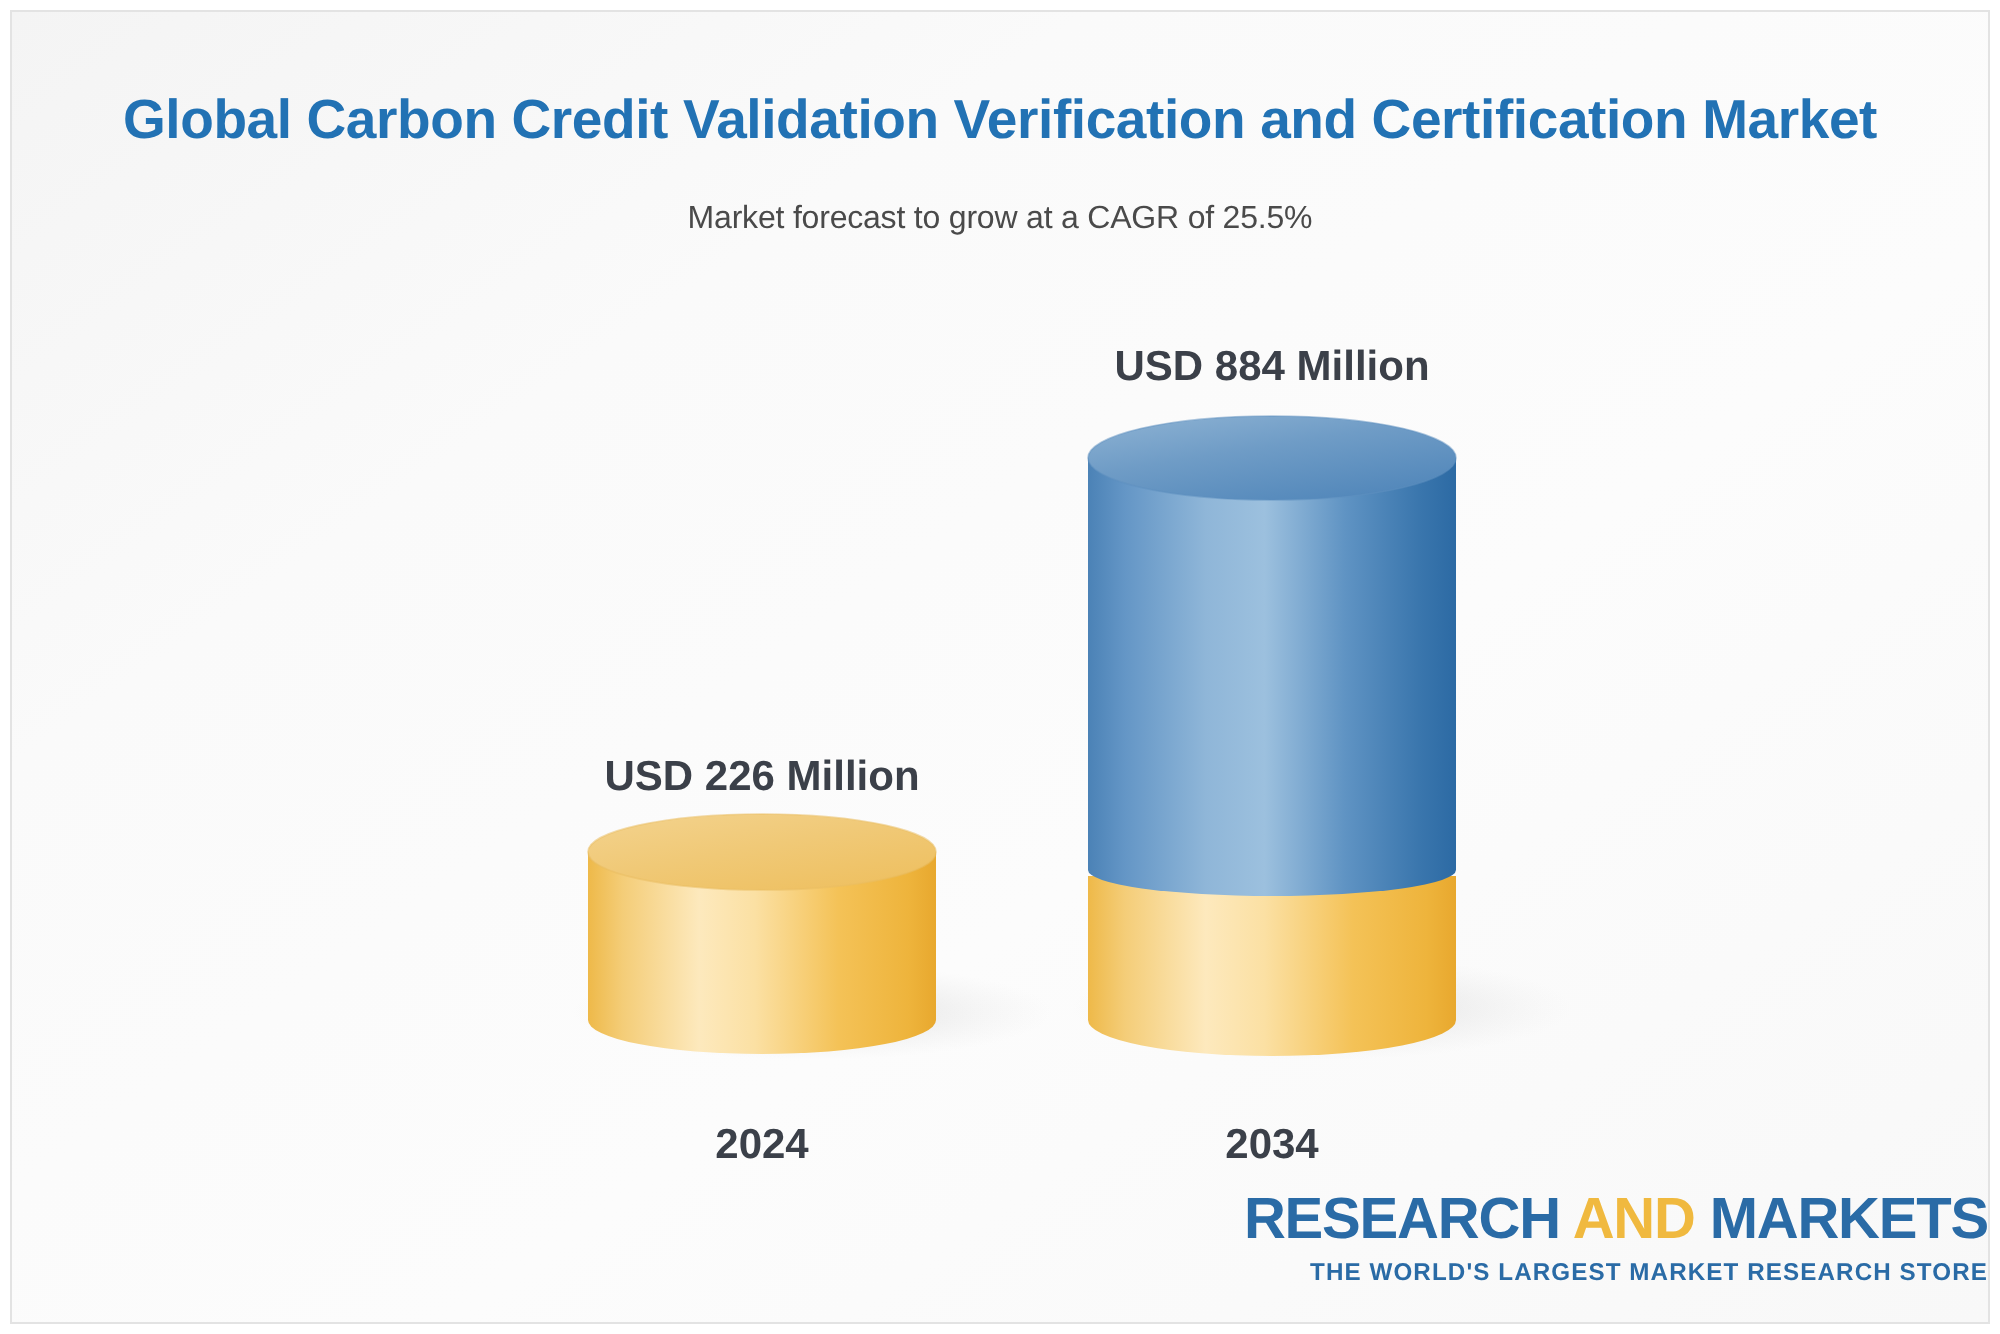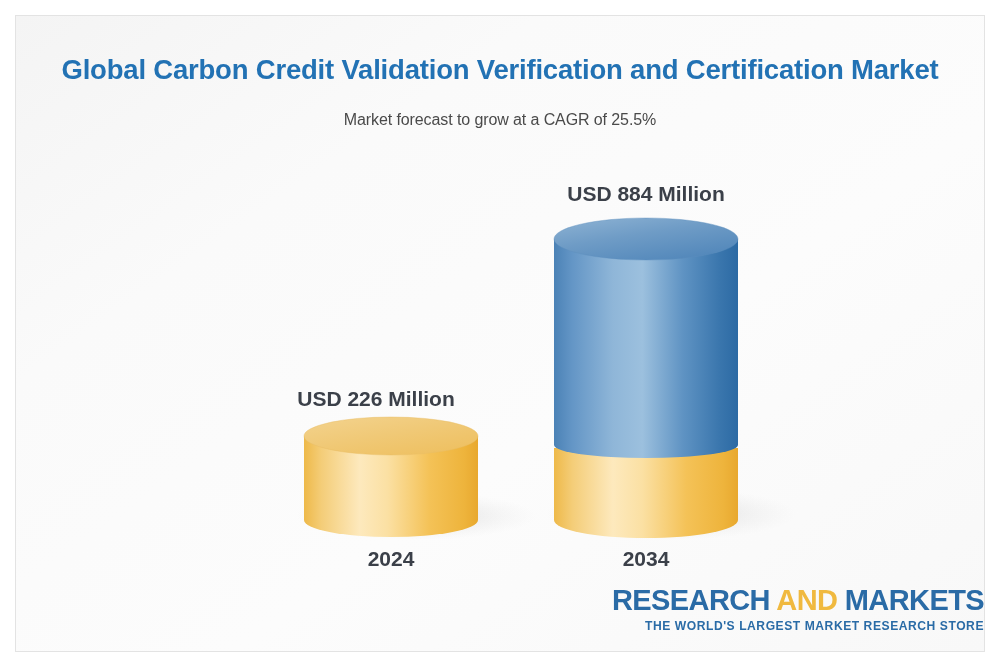--- a/index.html
+++ b/index.html
@@ -12,21 +12,21 @@
     height: 667px;
     overflow: hidden;
     font-family: "Liberation Sans", sans-serif;
   }
 
   #infographic {
     position: relative;
     width: 1000px;
     height: 667px;
     box-sizing: border-box;
-    padding: 15px;
+    padding: 5px;
     background: #ffffff;
   }
 
   .frame {
     position: relative;
     width: 100%;
     height: 100%;
     box-sizing: border-box;
     border: 1px solid #e3e3e3;
     background: linear-gradient(145deg, #f4f4f4 0%, #fafafa 28%, #fcfcfc 60%, #f8f8f8 100%);
@@ -67,30 +67,31 @@
   }
 
   .value-label {
     position: absolute;
     font-size: 21px;
     font-weight: bold;
     color: #3b4049;
     text-align: center;
     white-space: nowrap;
   }
-  .value-label.v2024 { left: 240px; top: 371px; width: 240px; }
+  .value-label.v2024 { left: 255px; top: 371px; width: 240px; }
   .value-label.v2030 { left: 505px; top: 166px; width: 250px; }
 
   .cat-label {
     position: absolute;
     font-size: 21px;
     font-weight: bold;
     color: #3b4049;
     text-align: center;
     white-space: nowrap;
+    margin-top: 24px;
   }
   .cat-label.c2024 { left: 255px; top: 531px; width: 240px; }
   .cat-label.c2030 { left: 505px; top: 531px; width: 250px; }
 
   .bar-svg {
     position: absolute;
     left: 0;
     top: 0;
     width: 1000px;
     height: 667px;

